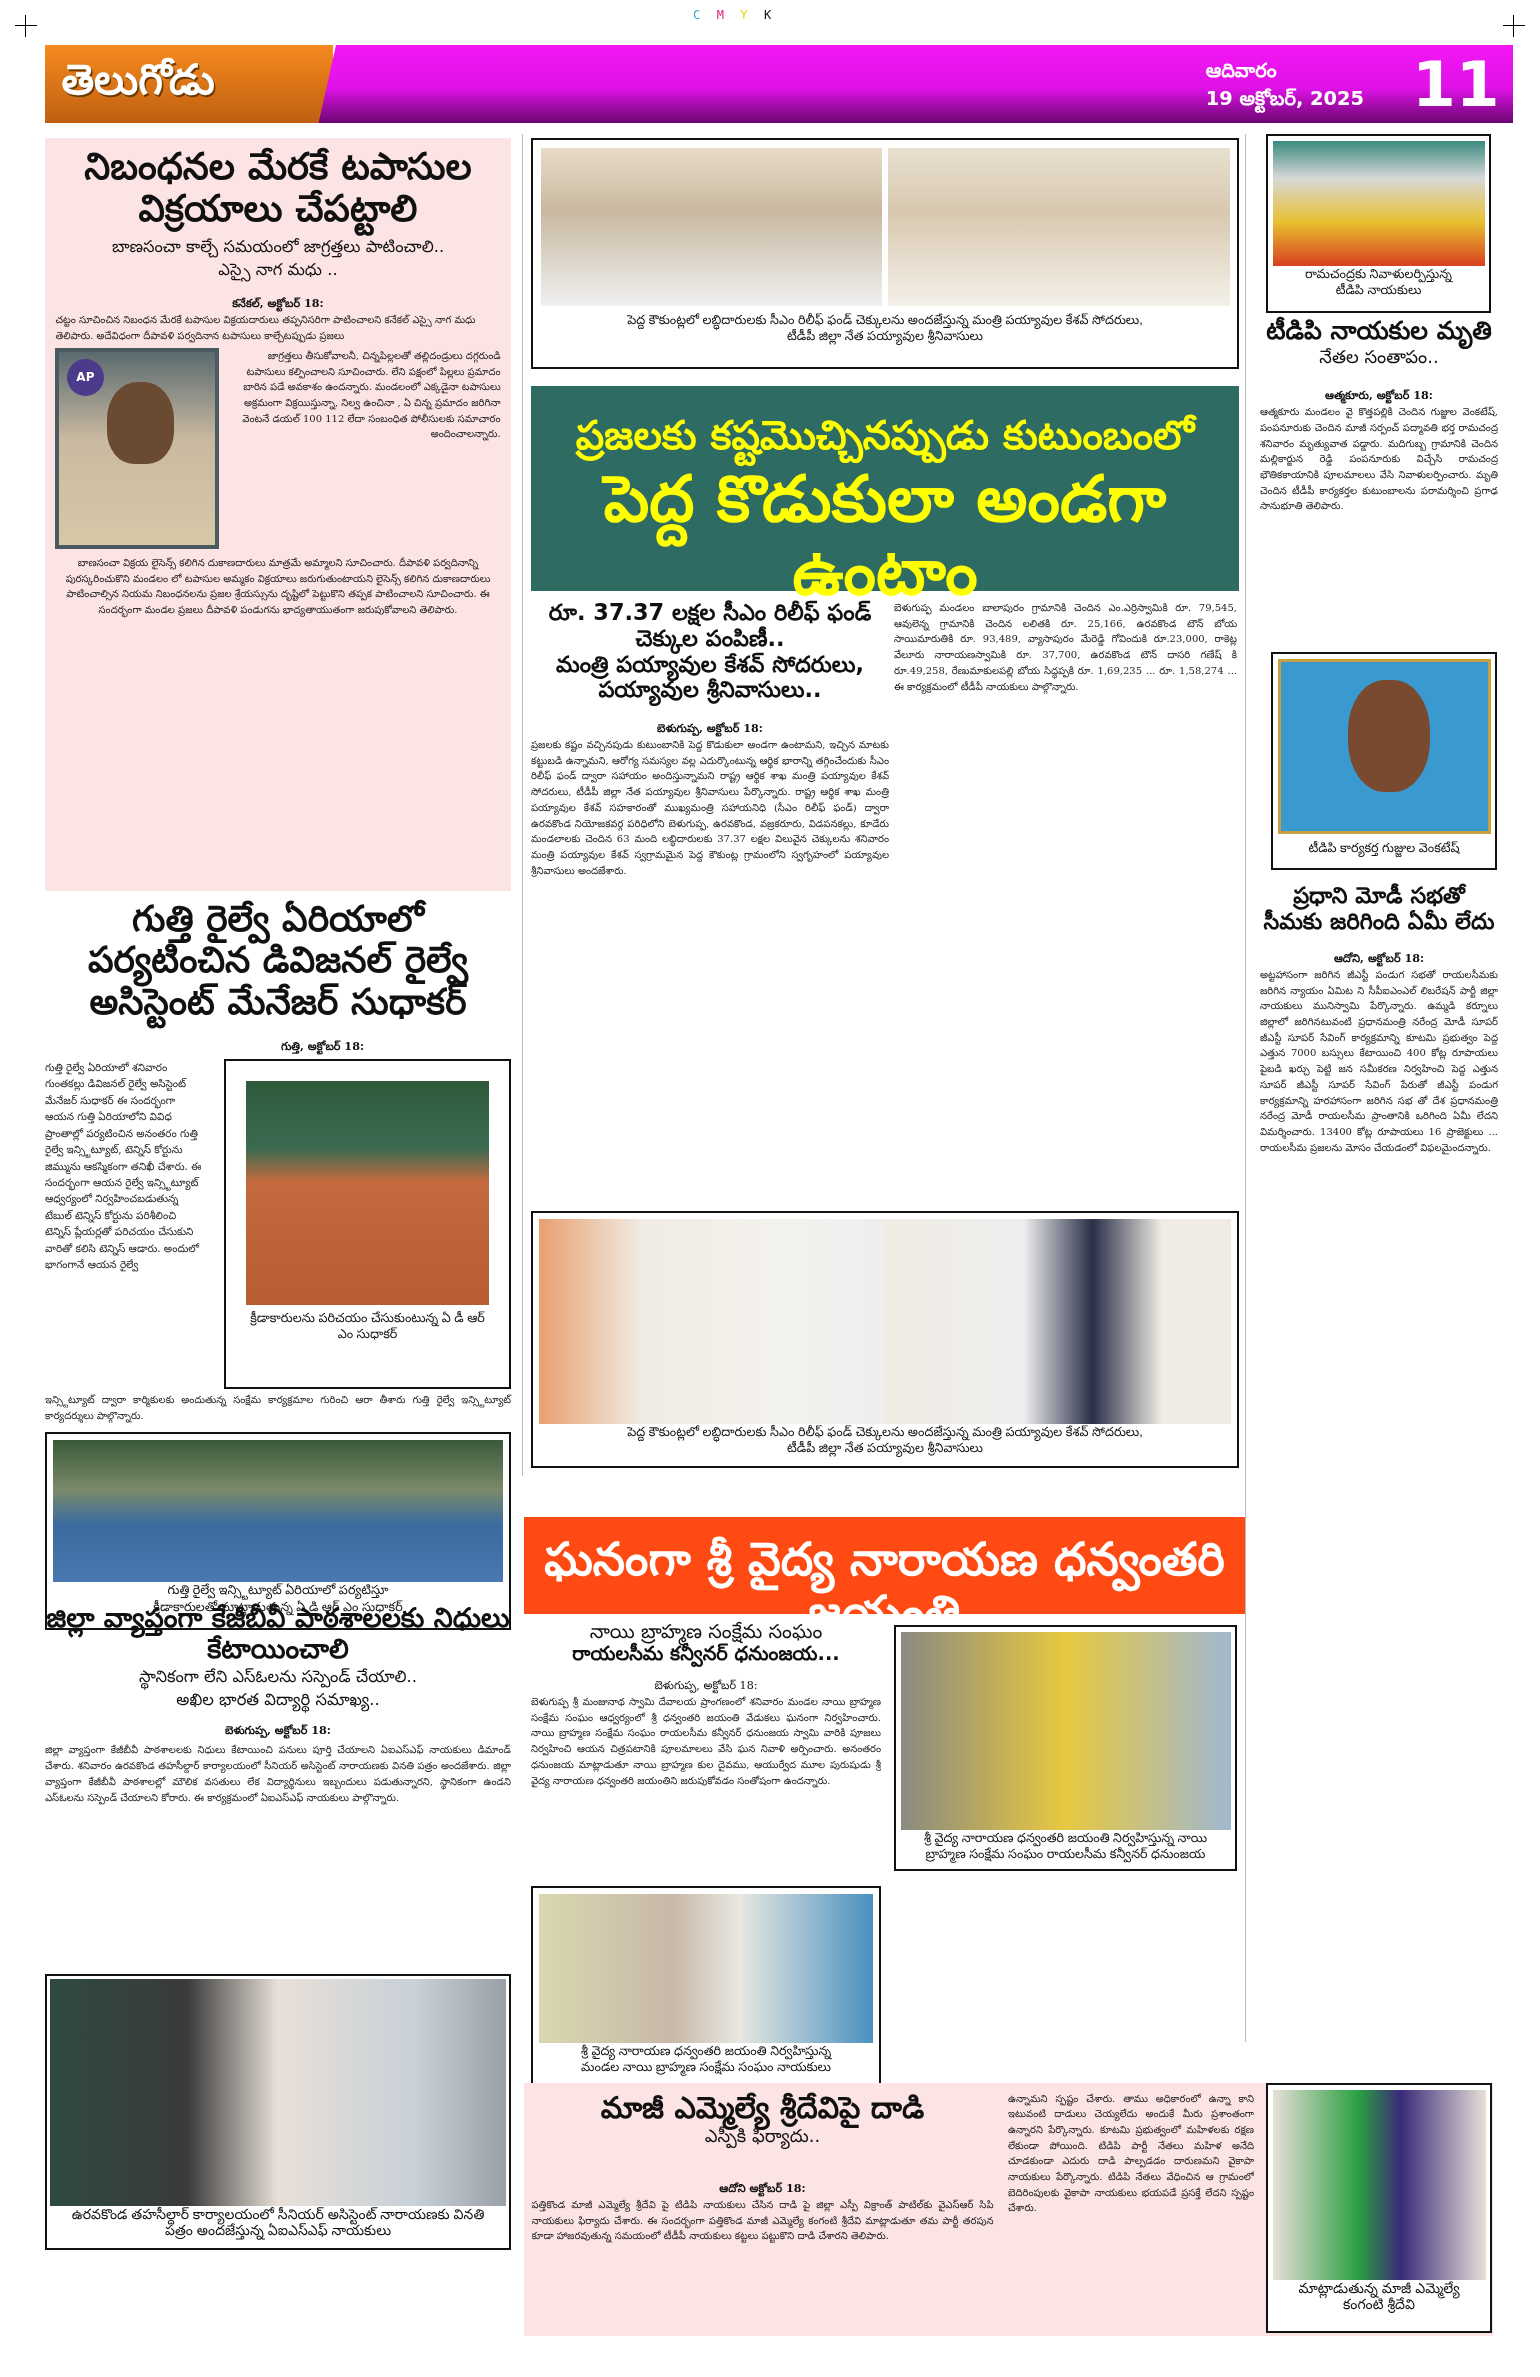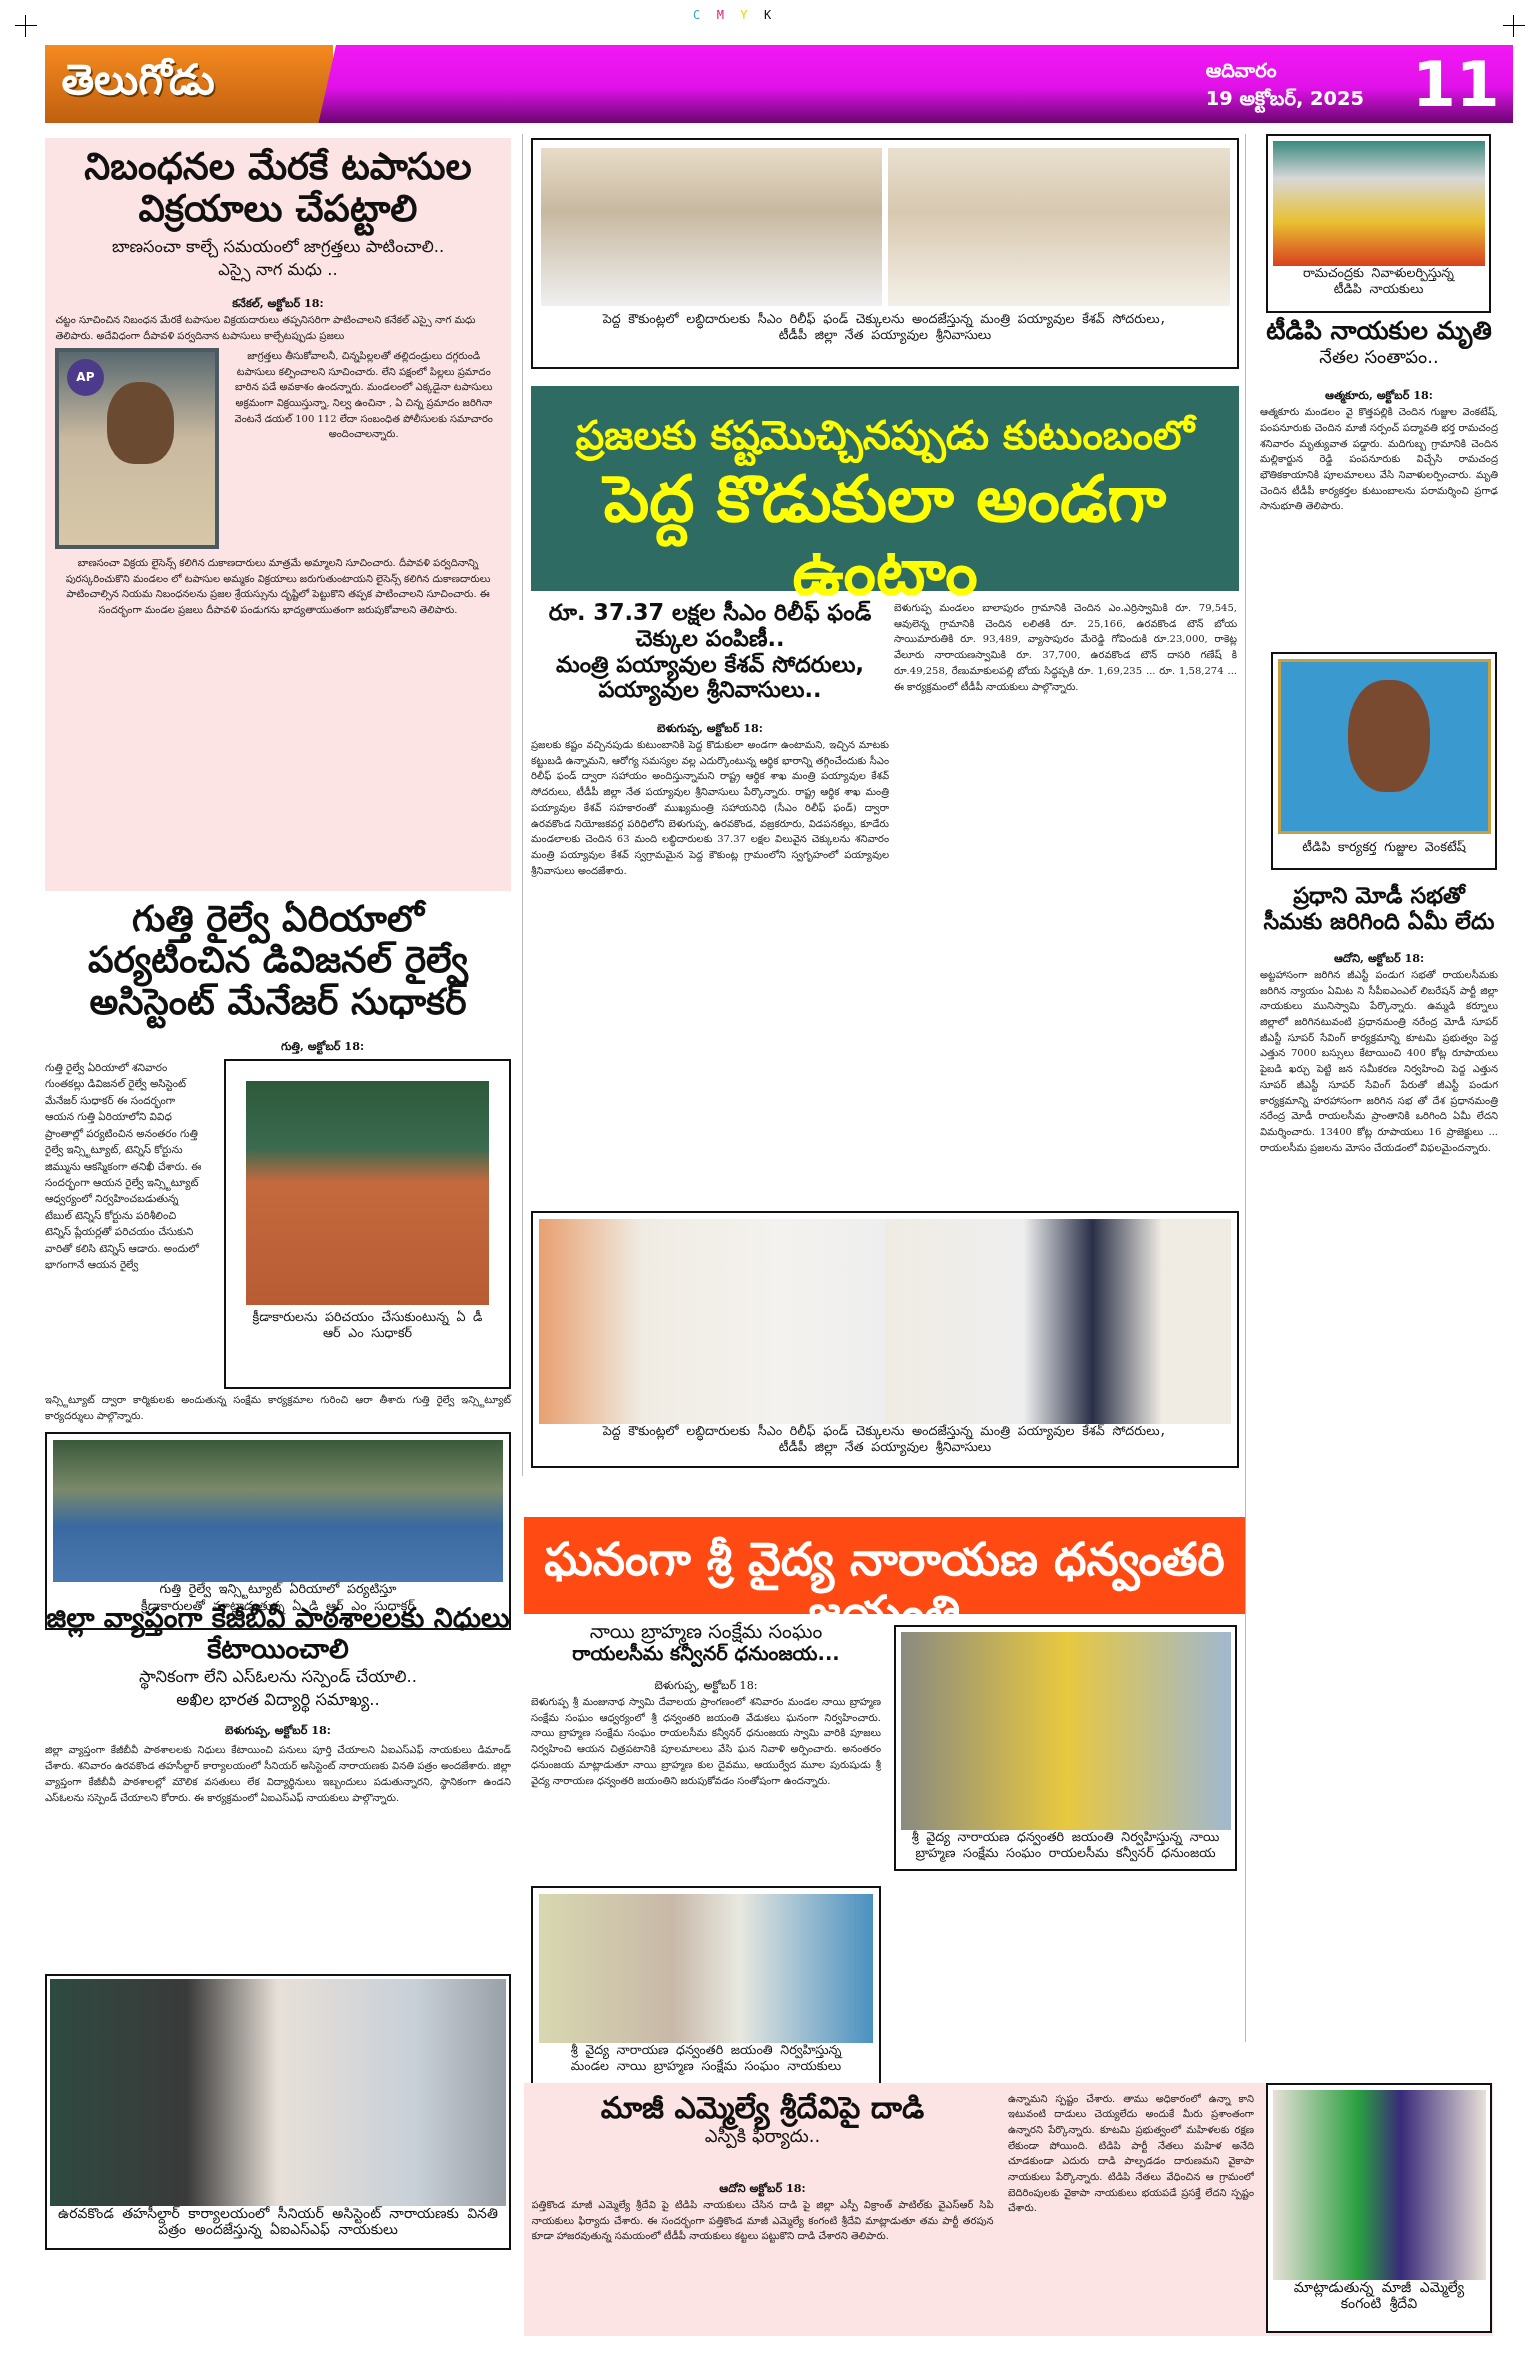--- a/index.html
+++ b/index.html
@@ -9,21 +9,21 @@
 .reg:before{content:"";position:absolute;left:0;top:10.4px;width:22.4px;height:0.7px;background:#000}
 .reg:after{content:"";position:absolute;left:10.4px;top:0;width:0.7px;height:22.4px;background:#000}
 .cmyk{position:absolute;top:7.5px;left:693px;font-family:"DejaVu Sans Mono",monospace;font-size:12px;letter-spacing:16.4px}
 .masthead{position:absolute;left:45px;top:45px;width:1468px;height:78px;background:linear-gradient(#f317f5,#e012e8 55%,#6a0670);overflow:hidden}
 .logo{position:absolute;left:0;top:0;width:291px;height:78px;background:linear-gradient(#f58a1f,#c05f10);clip-path:polygon(0 0,100% 0,94% 100%,0 100%);border-right:3px solid #fff}
 .logo span{position:absolute;left:16.4px;top:10.4px;color:#fff;font:bold 42px "DejaVu Sans",sans-serif;text-shadow:1.5px 1.5px 0 #6a3a00}
 .mh-date{position:absolute;right:149px;top:12px;color:#fff;text-align:left;font:bold 19.4px "DejaVu Sans",sans-serif;line-height:28px}
 .mh-page{position:absolute;right:13.4px;top:3px;color:#fff;font:bold 63px "DejaVu Sans",sans-serif}
 .pink{background:#fde4e4}
 .box{border:2.2px solid #111;background:#fff}
-.cap{font-size:12.7px;text-align:center;line-height:16.4px;font-family:Liberation Mono, monospace}
+.cap{font-size:12.7px;text-align:center;line-height:16.4px;font-family:Liberation Sans, sans-serif}
 h1,.h1{font-family:"DejaVu Sans",sans-serif;font-weight:bold;text-align:center;line-height:1.15}
 .sub{font-family:"DejaVu Sans",sans-serif;text-align:center}
 .dateline{font-weight:bold;text-align:center;font-size:11.2px}
 .body{font-size:10px;line-height:15.7px;text-align:justify;color:#222}
 .rule{position:absolute;background:#bbb}
 .band-green{background:#2e6b62;color:#ffff00}
 .band-orange{background:#ff4a14;color:#fff}
 </style>
 </head>
 <body>
@@ -52,21 +52,21 @@
   <div class="h1" style="font-size:37px">నిబంధనల మేరకే టపాసుల విక్రయాలు చేపట్టాలి</div>
   <div class="sub" style="font-size:16.4px;margin-top:6px">బాణసంచా కాల్చే సమయంలో జాగ్రత్తలు పాటించాలి..</div>
   <div class="sub" style="font-size:16.4px">ఎస్సై నాగ మధు ..</div>
   <div class="dateline" style="margin-top:13.4px">కనేకల్, అక్టోబర్ 18:</div>
   <div class="body" style="text-align:left">చట్టం సూచించిన నిబంధన మేరకే టపాసుల విక్రయదారులు తప్పనిసరిగా పాటించాలని కనేకల్ ఎస్సై నాగ మధు తెలిపారు. అదేవిధంగా దీపావళి పర్వదినాన టపాసులు కాల్చేటప్పుడు ప్రజలు</div>
   <div style="display:flex;gap:7.5px;margin-top:4.5px">
     <div style="flex:0 0 164px;height:201px;background:linear-gradient(#5a6a70,#c9b9a0 45%,#d8c8a8);border:4.5px solid #4a5a60;position:relative">
       <div style="position:absolute;left:7.5px;top:7.5px;width:37px;height:37px;border-radius:50%;background:#4b3b8a;color:#fff;font:bold 12px 'DejaVu Sans',sans-serif;text-align:center;line-height:37px">AP</div>
       <div style="position:absolute;left:48px;top:30px;width:67px;height:82px;border-radius:45% 45% 40% 40%;background:#6b4a32"></div>
     </div>
-    <div class="body" style="flex:1;text-align:center">జాగ్రత్తలు తీసుకోవాలనీ, చిన్నపిల్లలతో తల్లిదండ్రులు దగ్గరుండి టపాసులు కల్పించాలని సూచించారు. లేని పక్షంలో పిల్లలు ప్రమాదం బారిన పడే అవకాశం ఉందన్నారు. మండలంలో ఎక్కడైనా టపాసులు అక్రమంగా విక్రయిస్తున్నా, నిల్వ ఉంచినా , ఏ చిన్న ప్రమాదం జరిగినా వెంటనే డయల్ 100 112 లేదా సంబంధిత పోలీసులకు సమాచారం అందించాలన్నారు.</div>
+    <div class="body" style="flex:1;text-align:right">జాగ్రత్తలు తీసుకోవాలనీ, చిన్నపిల్లలతో తల్లిదండ్రులు దగ్గరుండి టపాసులు కల్పించాలని సూచించారు. లేని పక్షంలో పిల్లలు ప్రమాదం బారిన పడే అవకాశం ఉందన్నారు. మండలంలో ఎక్కడైనా టపాసులు అక్రమంగా విక్రయిస్తున్నా, నిల్వ ఉంచినా , ఏ చిన్న ప్రమాదం జరిగినా వెంటనే డయల్ 100 112 లేదా సంబంధిత పోలీసులకు సమాచారం అందించాలన్నారు.</div>
   </div>
   <div class="body" style="margin-top:6px;text-align:center">బాణసంచా విక్రయ లైసెన్స్ కలిగిన దుకాణదారులు మాత్రమే అమ్మాలని సూచించారు. దీపావళి పర్వదినాన్ని పురస్కరించుకొని మండలం లో టపాసుల అమ్మకం విక్రయాలు జరుగుతుంటాయని లైసెన్స్ కలిగిన దుకాణదారులు పాటించాల్సిన నియమ నిబంధనలను ప్రజల శ్రేయస్సును దృష్టిలో పెట్టుకొని తప్పక పాటించాలని సూచించారు. ఈ సందర్భంగా మండల ప్రజలు దీపావళి పండుగను భాద్యతాయుతంగా జరుపుకోవాలని తెలిపారు.</div>
 </div>
 
 <div class="abs" style="left:45px;top:898px;width:466px">
   <div class="h1" style="font-size:36px">గుత్తి రైల్వే ఏరియాలో పర్యటించిన డివిజనల్ రైల్వే అసిస్టెంట్ మేనేజర్ సుధాకర్</div>
   <div class="dateline" style="margin-top:16.4px;margin-left:89px">గుత్తి, అక్టోబర్ 18:</div>
   <div style="display:flex;gap:19px;margin-top:4.5px">
     <div class="body" style="flex:0 0 160px;text-align:left;font-size:10.4px;line-height:16.4px">గుత్తి రైల్వే ఏరియాలో శనివారం గుంతకల్లు డివిజనల్ రైల్వే అసిస్టెంట్ మేనేజర్ సుధాకర్ ఈ సందర్భంగా ఆయన గుత్తి ఏరియాలోని వివిధ ప్రాంతాల్లో పర్యటించిన అనంతరం గుత్తి రైల్వే ఇన్స్టిట్యూట్, టెన్నిస్ కోర్టును జిమ్మును ఆకస్మికంగా తనిఖీ చేశారు. ఈ సందర్భంగా ఆయన రైల్వే ఇన్స్టిట్యూట్ ఆధ్వర్యంలో నిర్వహించబడుతున్న టేబుల్ టెన్నిస్ కోర్టును పరిశీలించి టెన్నిస్ ప్లేయర్లతో పరిచయం చేసుకుని వారితో కలిసి టెన్నిస్ ఆడారు. అందులో భాగంగానే ఆయన రైల్వే</div>
     <div class="box" style="flex:1;height:330px;padding:20px">

